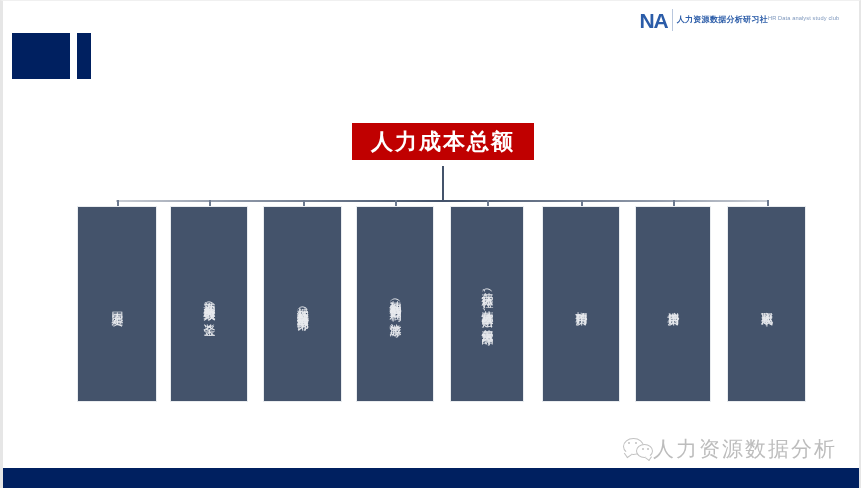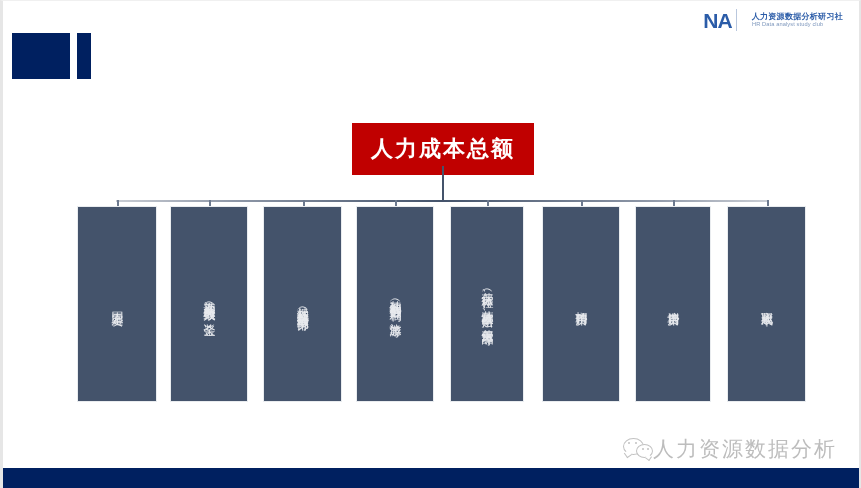--- a/index.html
+++ b/index.html
@@ -27,21 +27,21 @@
     display:flex;align-items:center;gap:4px;
   }
   .logo-mark{
     font-size:21px;font-weight:bold;color:#2b5ca8;
     letter-spacing:-1px;line-height:1;
     font-family:"Liberation Sans",sans-serif;
   }
   .logo-divider{
     width:1px;height:22px;background:#b9c7dd;
   }
-  .logo-text{display:flex;flex-direction:column;justify-content:flex-end;line-height:1.15;margin-left:11px;}
+  .logo-text{display:flex;flex-direction:row;justify-content:flex-end;line-height:1.15;}
   .logo-cn{font-size:8px;color:#2b5ca8;font-weight:bold;letter-spacing:.3px;}
   .logo-en{font-size:6px;color:#7f98bd;letter-spacing:.1px;transform:scale(.95);transform-origin:left center;}
 
   
   .hdr-block-a{
     position:absolute;left:9px;top:32px;
     width:58px;height:46px;background:#002060;
   }
   .hdr-block-b{
     position:absolute;left:74px;top:32px;
@@ -52,21 +52,21 @@
     font-size:30px;color:#404040;
     letter-spacing:2px;line-height:40px;
     white-space:nowrap;
   }
 
   
   .diagram{position:absolute;left:0;top:0;width:861px;height:488px;pointer-events:none;}
 
   .root-box{
     position:absolute;left:349px;top:122px;
-    width:182px;height:52px;
+    width:182px;height:37px;
     background:#c00000;
     display:flex;align-items:center;justify-content:center;
   }
   .root-label{
     color:#ffffff;font-size:22px;font-weight:bold;
     letter-spacing:2px;line-height:1;white-space:nowrap;
   }
 
   
   .conn-vert-main{

